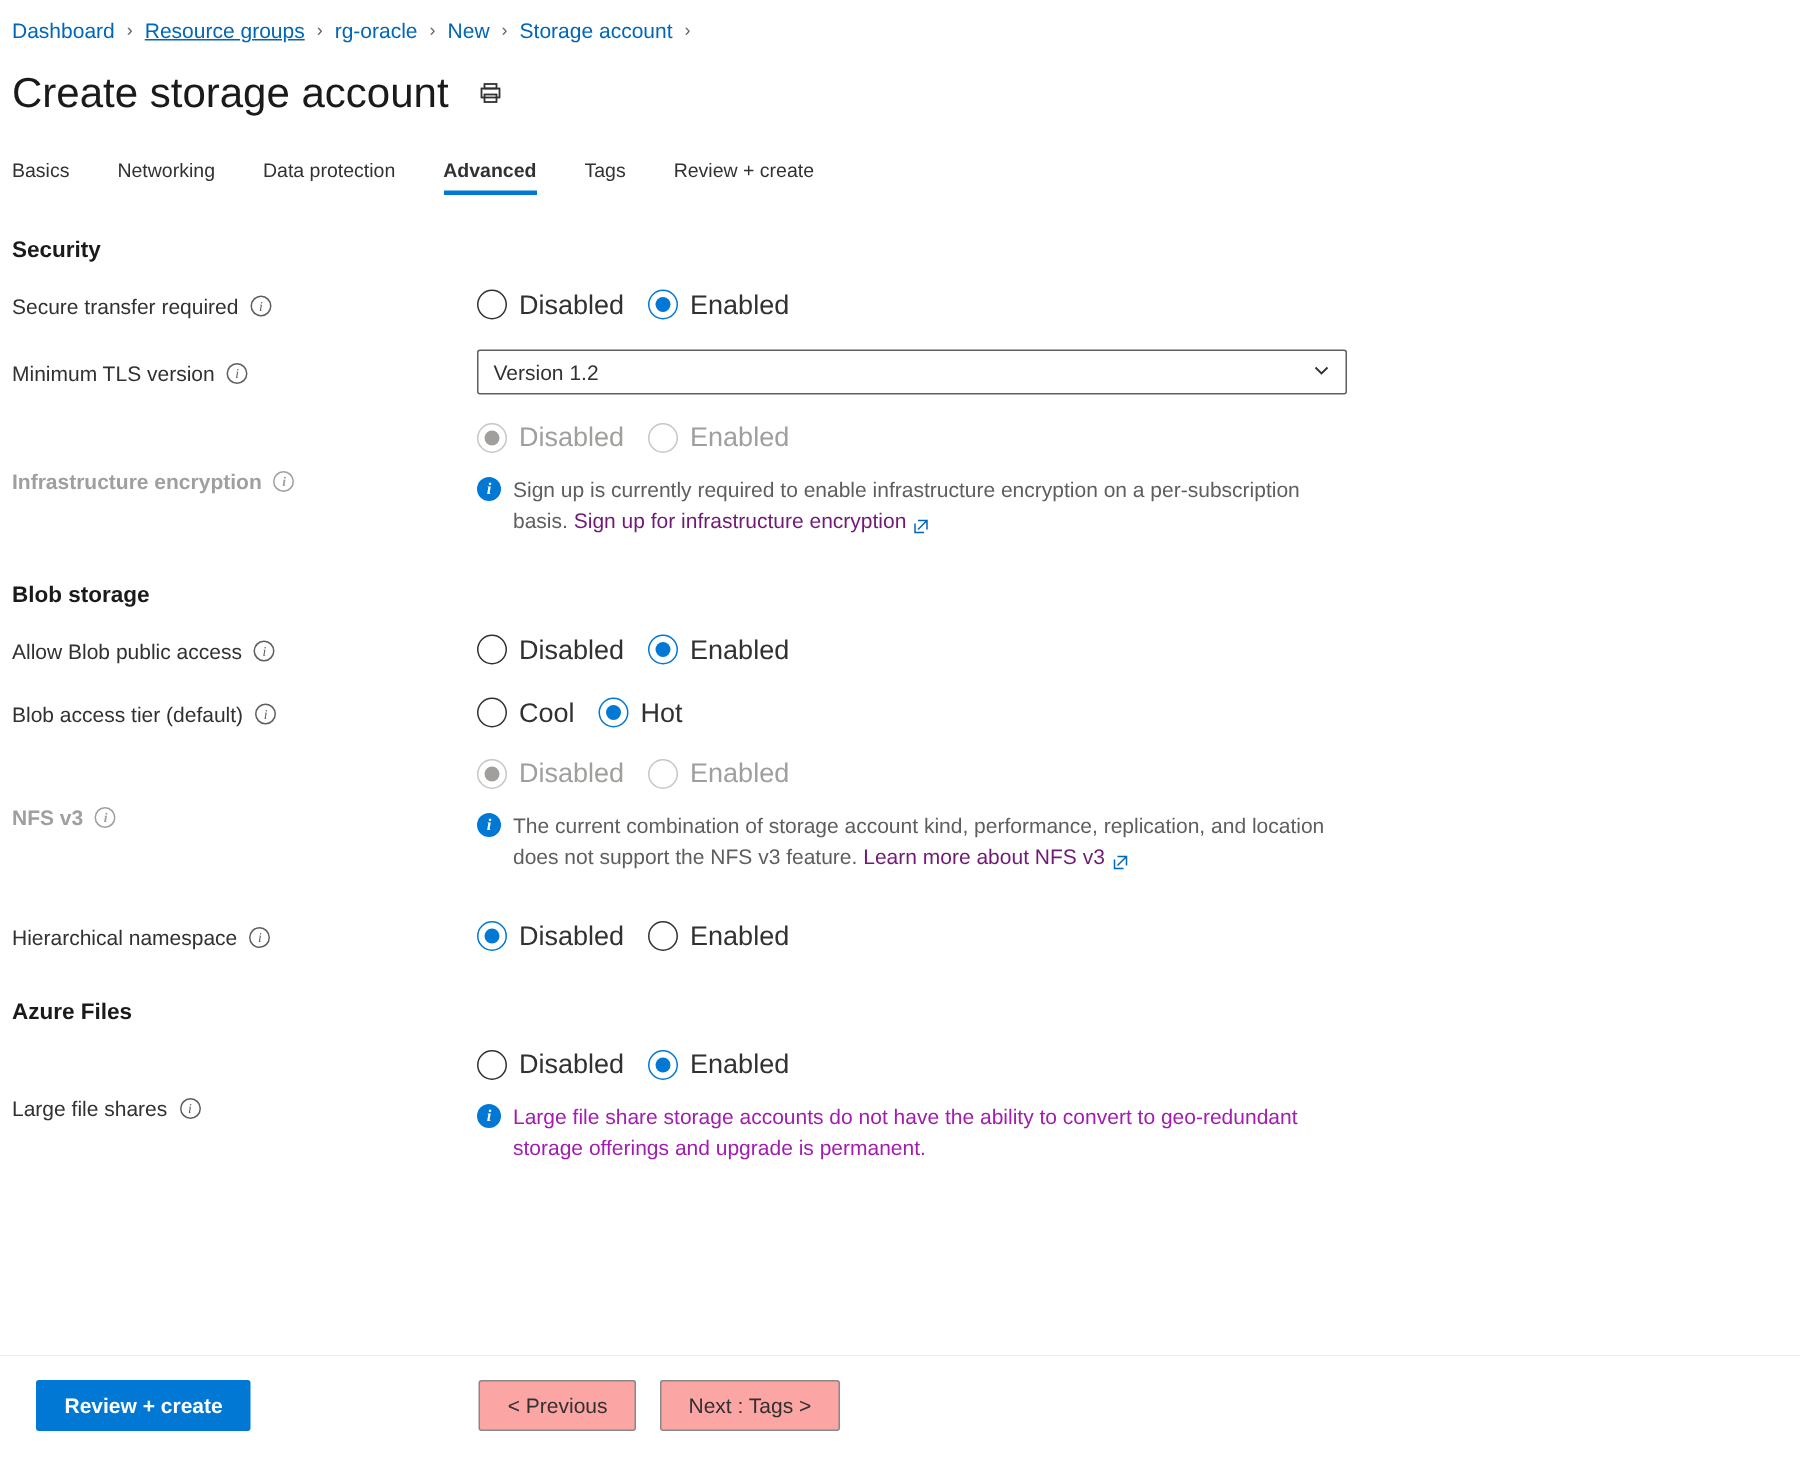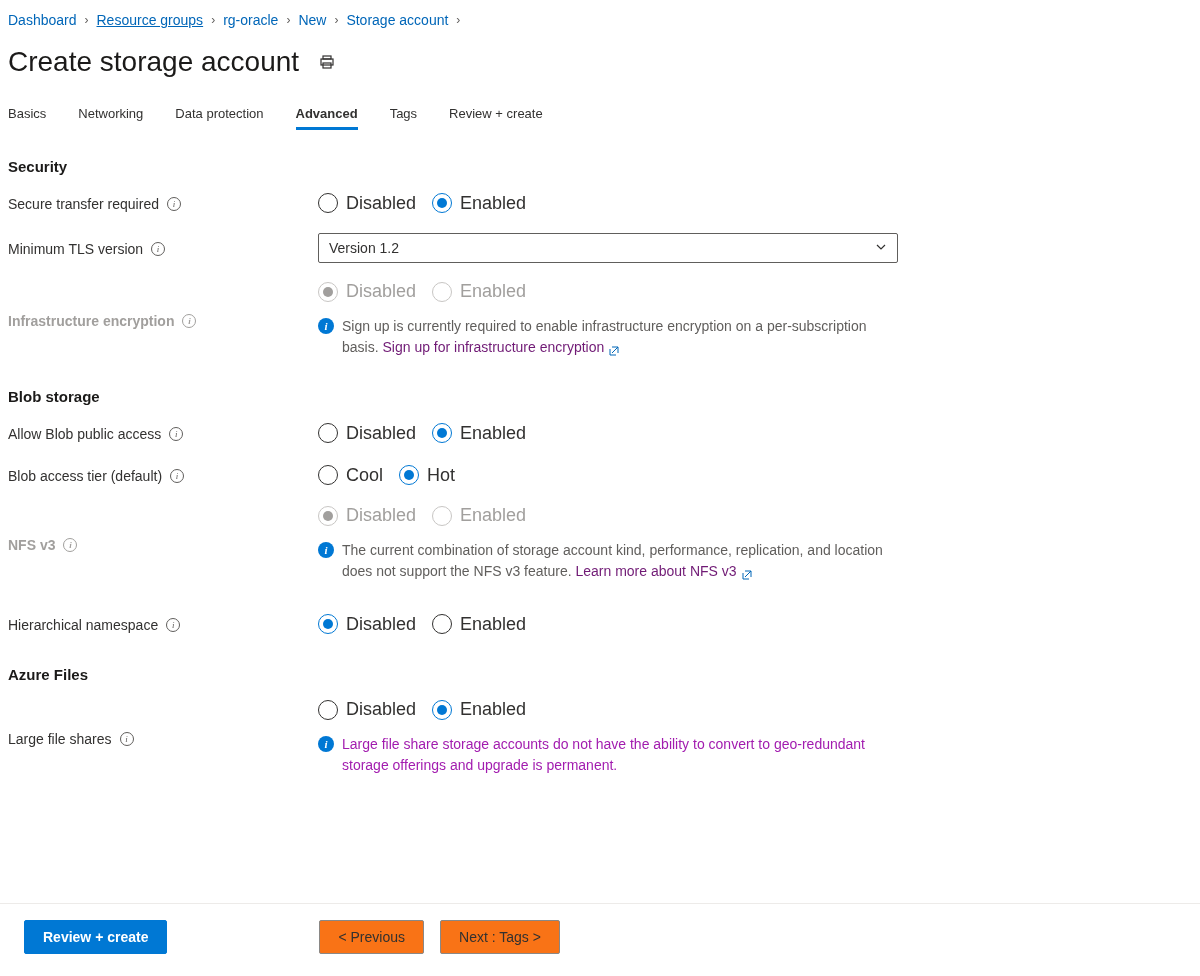--- a/index.html
+++ b/index.html
@@ -36,21 +36,21 @@
     .select .chevron { position: absolute; right: 10px; color: #323130; }
     .info-msg { display: flex; align-items: flex-start; gap: 8px; margin-top: 14px; max-width: 580px; }
     .info-msg-icon { width: 16px; height: 16px; background: #0078d4; border-radius: 50%; color: #fff; display: flex; align-items: center; justify-content: center; font-size: 11px; font-weight: bold; font-style: italic; flex-shrink: 0; margin-top: 2px; font-family: Georgia, serif; }
     .info-msg-text { color: #605e5c; font-size: 14px; line-height: 1.5; }
     .info-msg-text.dark { color: #a21caf; }
     .info-msg-text a { color: #701a75; text-decoration: none; }
     .ext-icon { display: inline-block; width: 12px; height: 12px; margin-left: 4px; vertical-align: middle; }
     .footer { position: fixed; bottom: 0; left: 0; right: 0; border-top: 1px solid #edebe9; padding: 16px 24px 22px; background: #fff; display: flex; gap: 16px; align-items: center; }
     .btn { padding: 8px 18px; font-size: 14px; cursor: pointer; border-radius: 2px; }
     .btn-primary { background: #0078d4; color: #fff; border: 1px solid #0078d4; font-weight: 600; }
-    .btn-secondary { background: #f97316; color: #323130; border: 1px solid #8a8886; }
+    .btn-secondary { background: #fca5a5; color: #323130; border: 1px solid #8a8886; }
     .footer-spacer { width: 120px; }
   </style>
 </head>
 <body>
 
 <div class="page">
   <nav class="breadcrumb">
     <a href="#">Dashboard</a>
     <span class="chev">›</span>
     <a href="#" class="underline">Resource groups</a>

